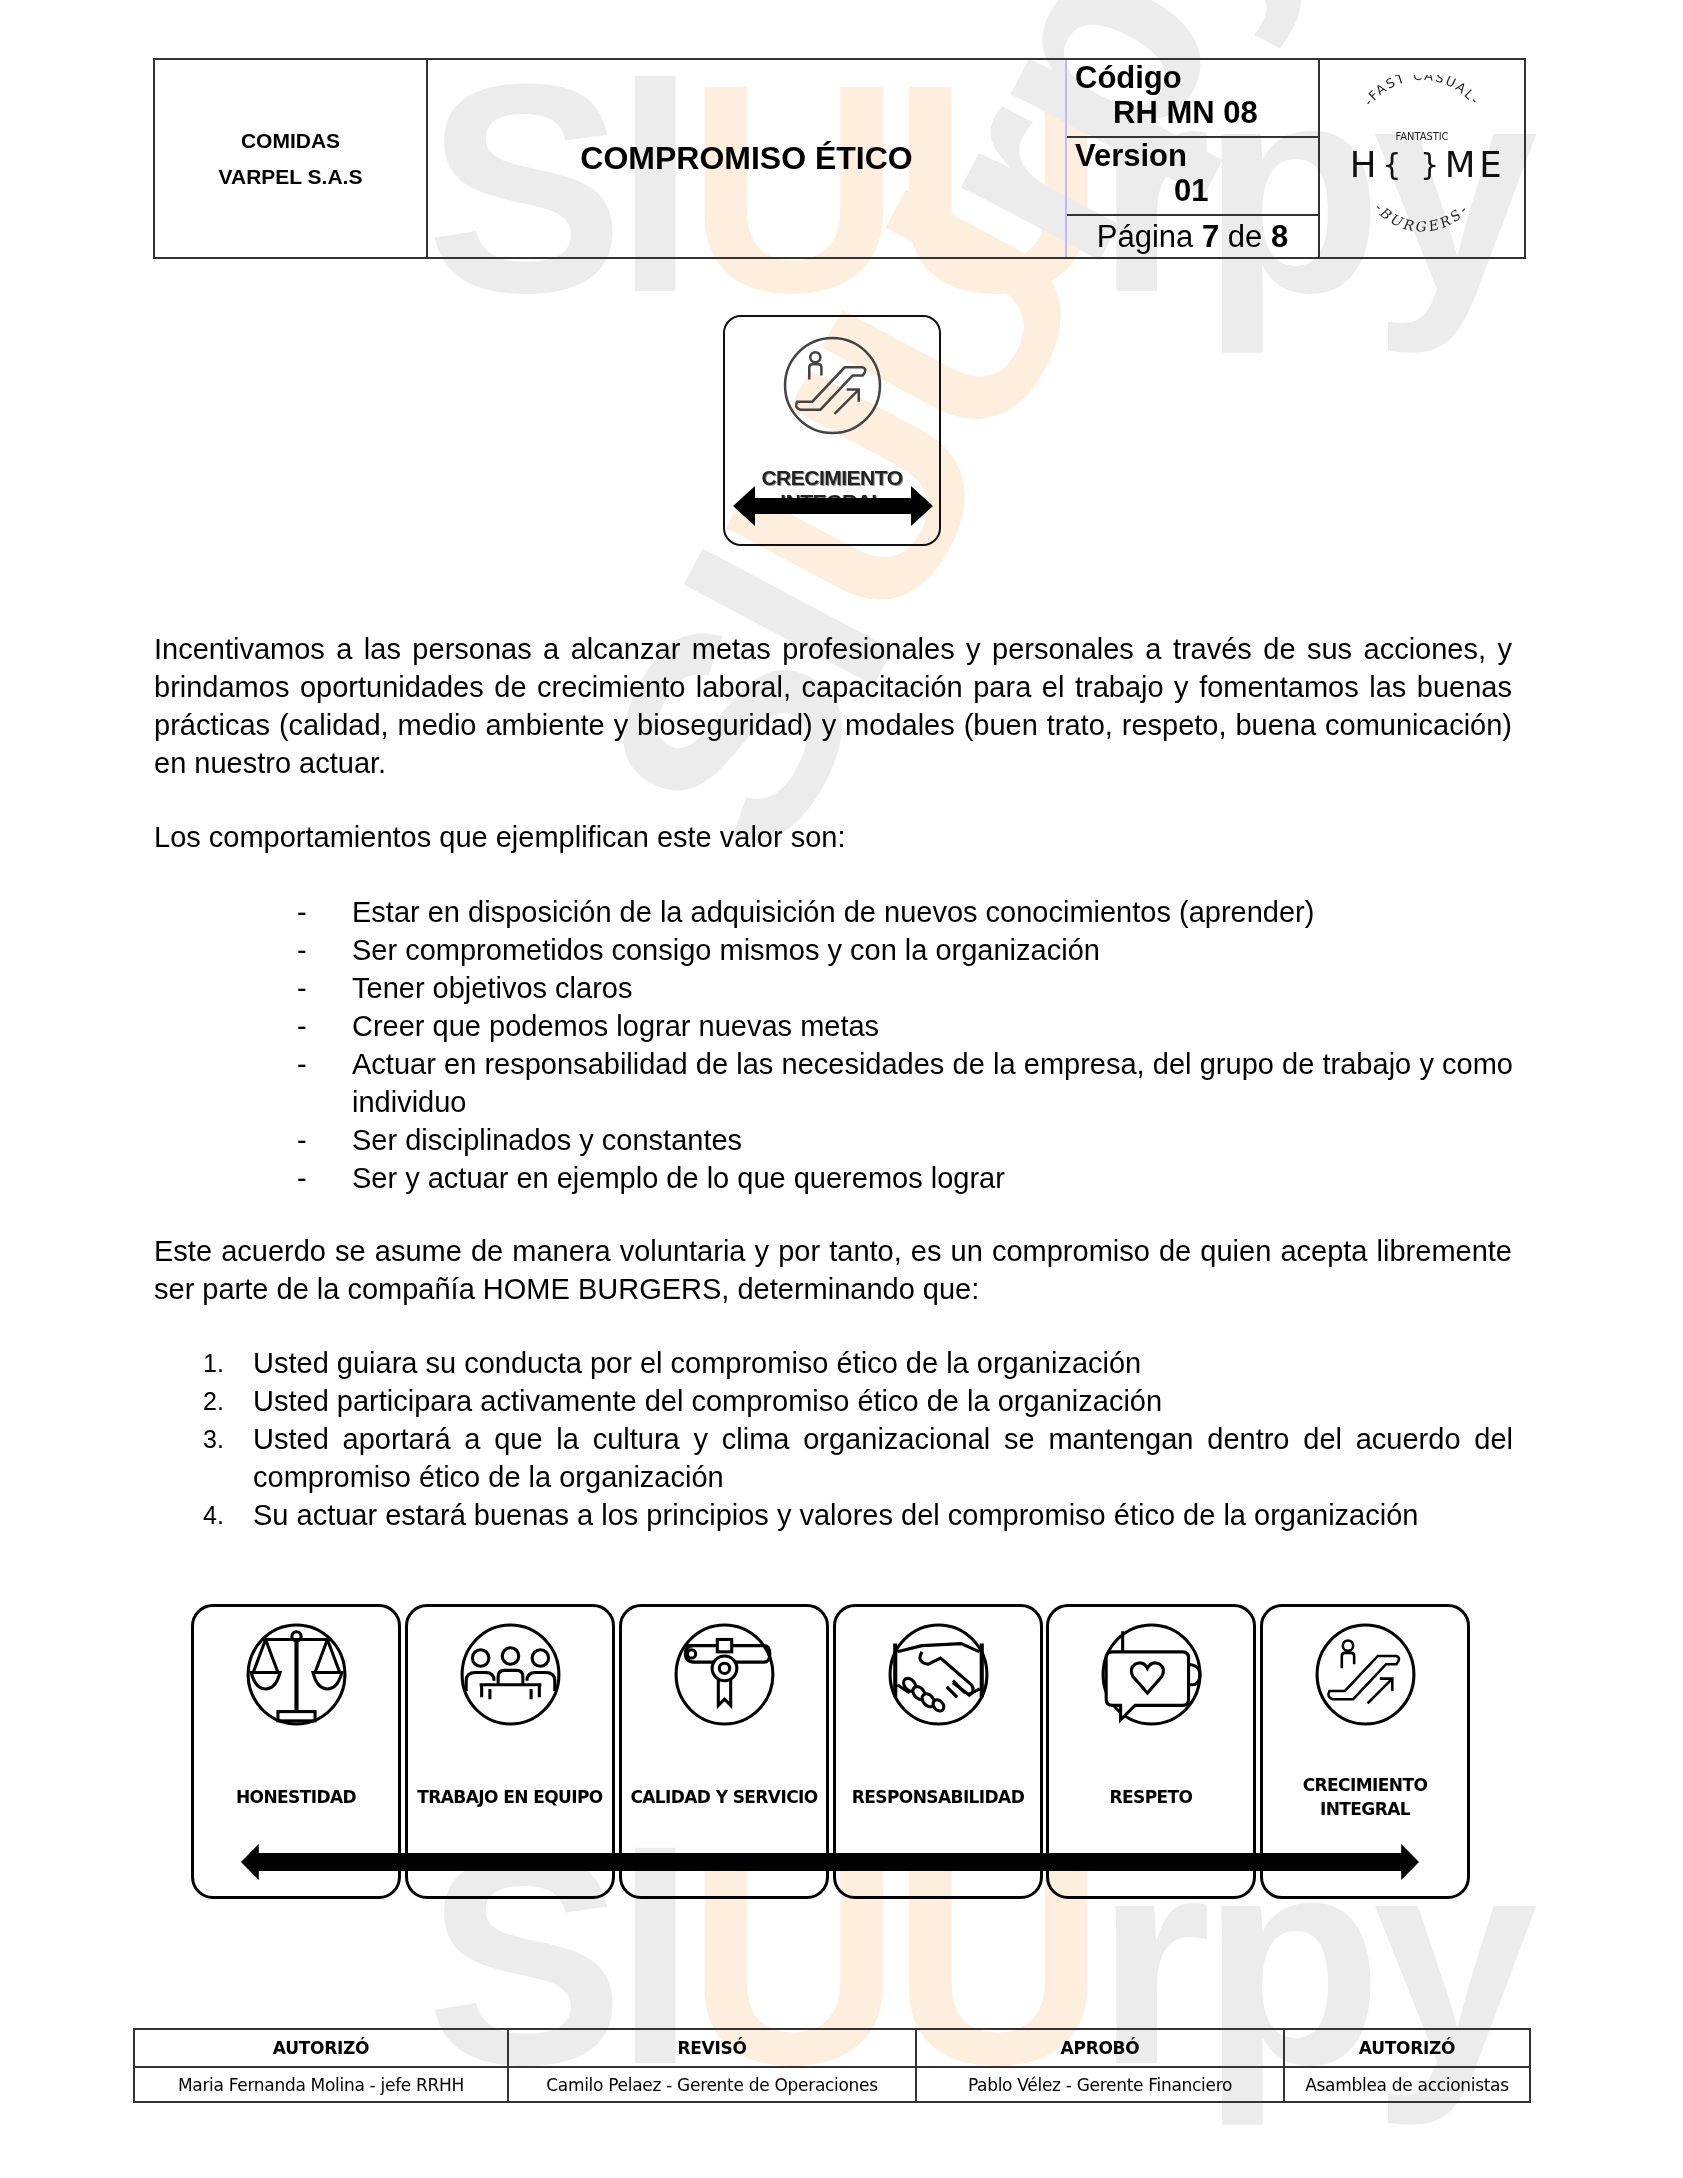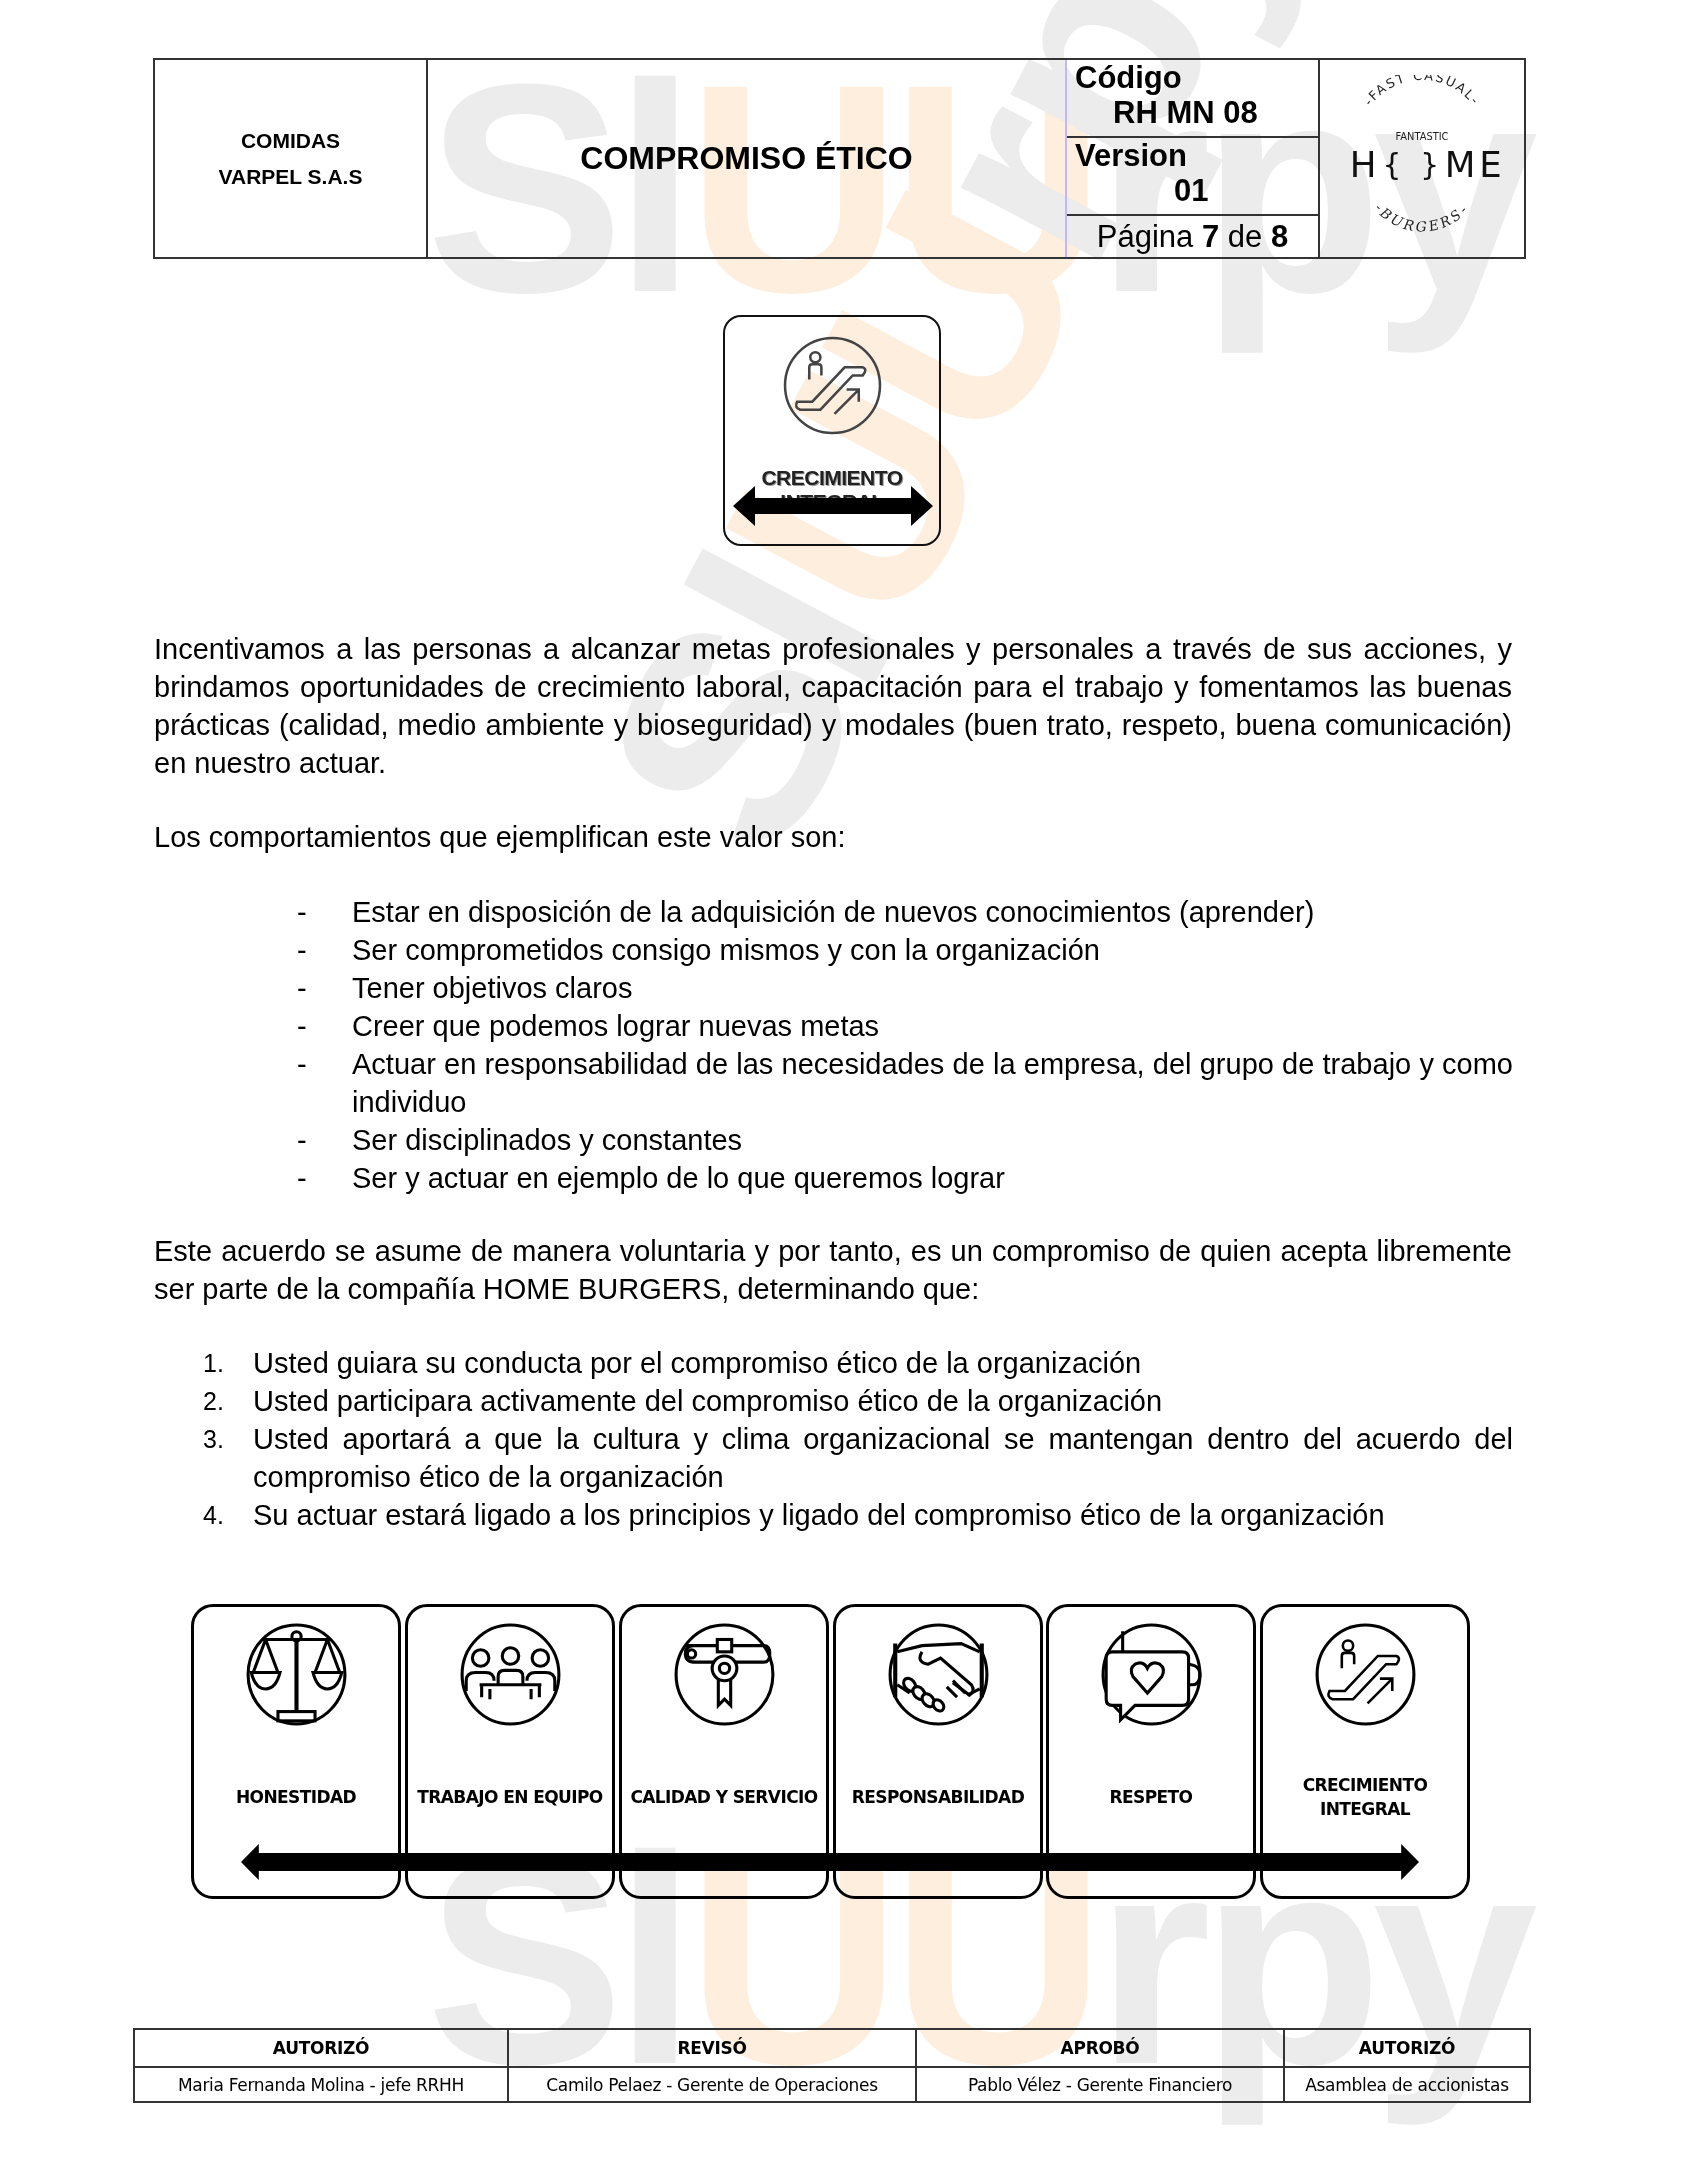--- a/index.html
+++ b/index.html
@@ -130,21 +130,21 @@
     <li><span class="b">-</span><span>Ser disciplinados y constantes</span></li>
     <li><span class="b">-</span><span>Ser y actuar en ejemplo de lo que queremos lograr</span></li>
   </ul>
 
   <p class="body-text p3" style="margin:0">Este acuerdo se asume de manera voluntaria y por tanto, es un compromiso de quien acepta libremente ser parte de la compañía HOME BURGERS, determinando que:</p>
 
   <ol class="num">
     <li><span class="n">1.</span><span>Usted guiara su conducta por el compromiso ético de la organización</span></li>
     <li><span class="n">2.</span><span>Usted participara activamente del compromiso ético de la organización</span></li>
     <li><span class="n">3.</span><span>Usted aportará a que la cultura y clima organizacional se mantengan dentro del acuerdo del compromiso ético de la organización</span></li>
-    <li><span class="n">4.</span><span>Su actuar estará ligado a los principios y ligado del compromiso ético de la organización</span></li>
+    <li><span class="n">4.</span><span>Su actuar estará buenas a los principios y valores del compromiso ético de la organización</span></li>
   </ol>
 
   <div class="cards">
     <div class="card" style="left:0">
       <svg class="icon" viewBox="0 0 100 100">
         <ellipse cx="50" cy="50" rx="47" ry="48" fill="none" stroke="#000" stroke-width="3"></ellipse>
         <circle cx="50" cy="13" r="4.5" fill="#fff" stroke="#000" stroke-width="3"></circle>
         <line x1="50" y1="17" x2="50" y2="86" stroke="#000" stroke-width="4"></line>
         <line x1="17" y1="16" x2="83" y2="16" stroke="#000" stroke-width="3"></line>
         <path d="M20 16 L8 48 M20 16 L32 48 M6 48 H34 Q30 64 20 64 Q10 64 6 48 Z" fill="none" stroke="#000" stroke-width="3"></path>

